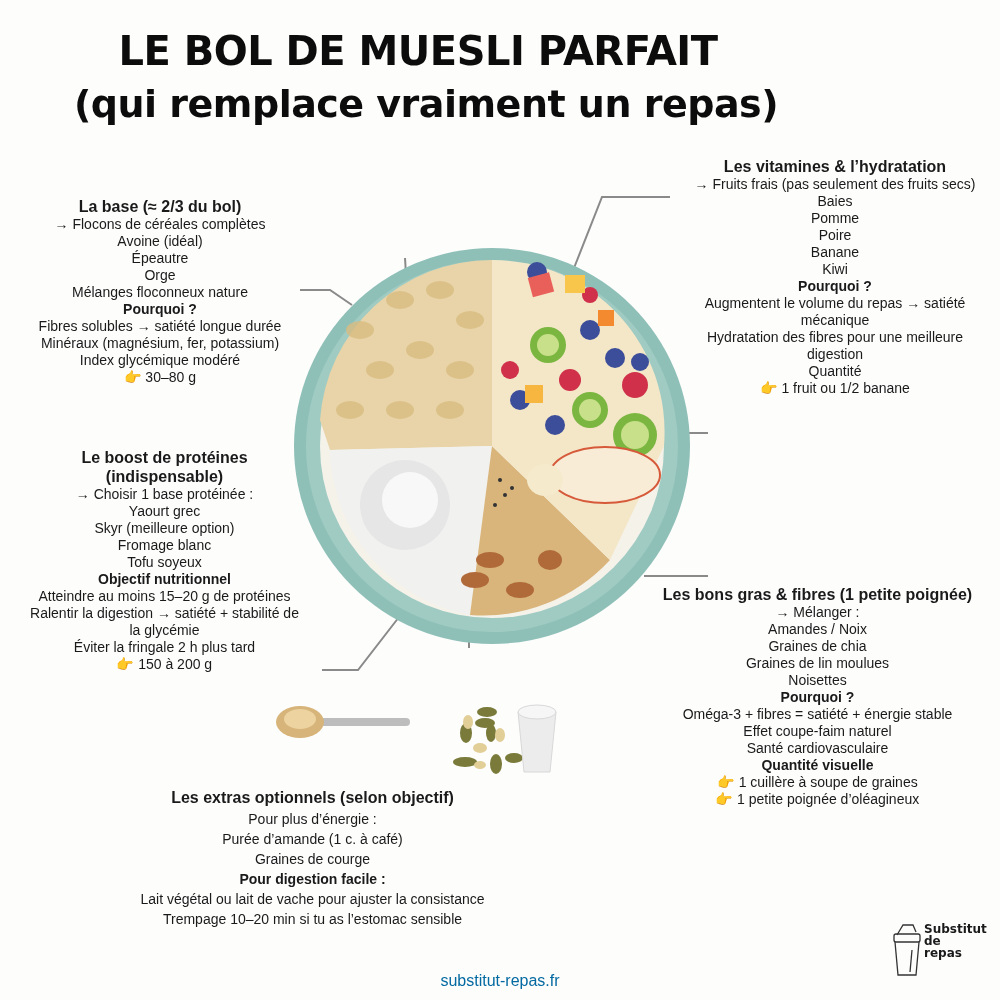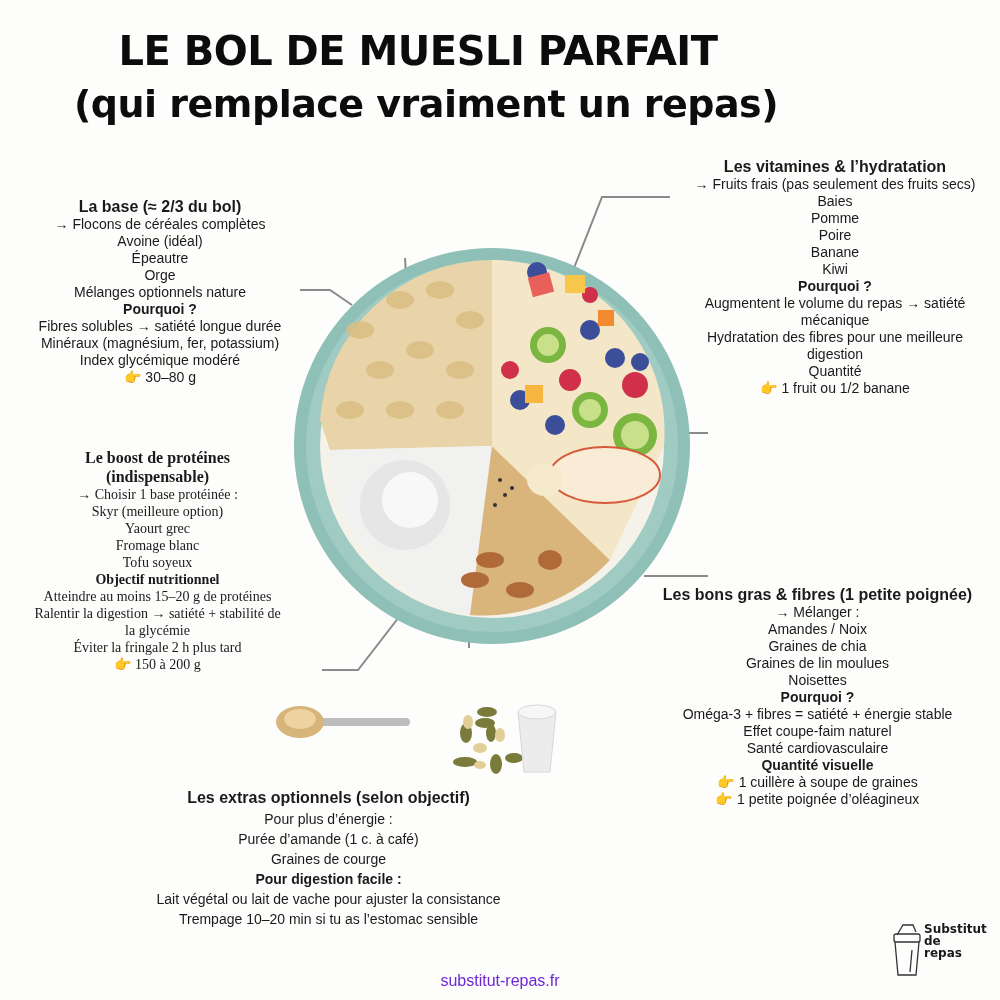--- a/index.html
+++ b/index.html
@@ -8,21 +8,21 @@
   .title { position:absolute; left:0; width:836px; text-align:center; font-family:"DejaVu Sans", sans-serif;
            font-weight:bold; color:#0c0c0c; letter-spacing:-0.5px; }
   .t1 { top:28px; font-size:40px; }
   .t2 { top:82px; font-size:38px;padding-left:8px; }
   .block { position:absolute; text-align:center; font-size:14px; line-height:17px; }
   .block .h { font-weight:bold; font-size:16px; line-height:19px; }
   .block .b { font-weight:bold; }
   .block div { white-space:nowrap; }
   .hand { color:#f2c230; }
   svg { position:absolute; left:0; top:0; }
-  .footer { position:absolute; top:972px; left:0; width:1000px; text-align:center; font-size:16px; color:#6d28d9; }
+  .footer { position:absolute; top:972px; left:0; width:1000px; text-align:center; font-size:16px; color:#0369a1; }
   .logo-text { position:absolute; left:924px; top:923px; font-size:12px; font-weight:bold; line-height:12px; text-align:left; font-family:"DejaVu Sans", sans-serif; }
 </style>
 </head>
 <body>
 
 <div class="title t1">LE BOL DE MUESLI PARFAIT</div>
 <div class="title t2">(qui remplace vraiment un repas)</div>
 
 <svg width="1000" height="1000">
 
@@ -128,21 +128,21 @@
     <path d="M912,950 L910,972"></path>
   </g>
 </svg>
 
 <div class="block" style="left:10px; top:165px; width:300px;margin-top:32px;">
   <div class="h">La base (≈ 2/3 du bol)</div>
   <div>→ Flocons de céréales complètes</div>
   <div>Avoine (idéal)</div>
   <div>Épeautre</div>
   <div>Orge</div>
-  <div>Mélanges optionnels nature</div>
+  <div>Mélanges floconneux nature</div>
   <div class="b">Pourquoi ?</div>
   <div>Fibres solubles → satiété longue durée</div>
   <div>Minéraux (magnésium, fer, potassium)</div>
   <div>Index glycémique modéré</div>
   <div><span class="hand">👉</span> <span>30–80 g</span></div>
 </div>
 
 <div class="block" style="left:680px; top:157px; width:310px;">
   <div class="h">Les vitamines &amp; l’hydratation</div>
   <div>→ Fruits frais (pas seulement des fruits secs)</div>
@@ -153,26 +153,26 @@
   <div>Kiwi</div>
   <div class="b">Pourquoi ?</div>
   <div>Augmentent le volume du repas → satiété</div>
   <div>mécanique</div>
   <div>Hydratation des fibres pour une meilleure</div>
   <div>digestion</div>
   <div>Quantité</div>
   <div><span class="hand">👉</span> <span>1 fruit ou 1/2 banane</span></div>
 </div>
 
-<div class="block" style="left:0px; top:448px; width:315px;font-family:Liberation Serif, serif;">
+<div class="block" style="left:7px; top:448px; width:315px;">
   <div class="h">Le boost de protéines</div>
   <div class="h">(indispensable)</div>
   <div>→ Choisir 1 base protéinée :</div>
+  <div>Yaourt grec</div>
   <div>Skyr (meilleure option)</div>
-  <div>Yaourt grec</div>
   <div>Fromage blanc</div>
   <div>Tofu soyeux</div>
   <div class="b">Objectif nutritionnel</div>
   <div>Atteindre au moins 15–20 g de protéines</div>
   <div>Ralentir la digestion → satiété + stabilité de</div>
   <div>la glycémie</div>
   <div>Éviter la fringale 2 h plus tard</div>
   <div><span class="hand">👉</span> <span>150 à 200 g</span></div>
 </div>
 
@@ -185,21 +185,21 @@
   <div>Noisettes</div>
   <div class="b">Pourquoi ?</div>
   <div>Oméga-3 + fibres = satiété + énergie stable</div>
   <div>Effet coupe-faim naturel</div>
   <div>Santé cardiovasculaire</div>
   <div class="b">Quantité visuelle</div>
   <div><span class="hand">👉</span> <span>1 cuillère à soupe de graines</span></div>
   <div><span class="hand">👉</span> <span>1 petite poignée d’oléagineux</span></div>
 </div>
 
-<div class="block" style="left:126px; top:787px; width:405px; line-height:20px;">
+<div class="block" style="left:110px; top:787px; width:405px; line-height:20px;">
   <div class="h" style="line-height:22px;">Les extras optionnels (selon objectif)</div>
   <div>Pour plus d’énergie :</div>
   <div>Purée d’amande (1 c. à café)</div>
   <div>Graines de courge</div>
   <div class="b">Pour digestion facile :</div>
   <div>Lait végétal ou lait de vache pour ajuster la consistance</div>
   <div>Trempage 10–20 min si tu as l’estomac sensible</div>
 </div>
 
 <div class="footer">substitut-repas.fr</div>

